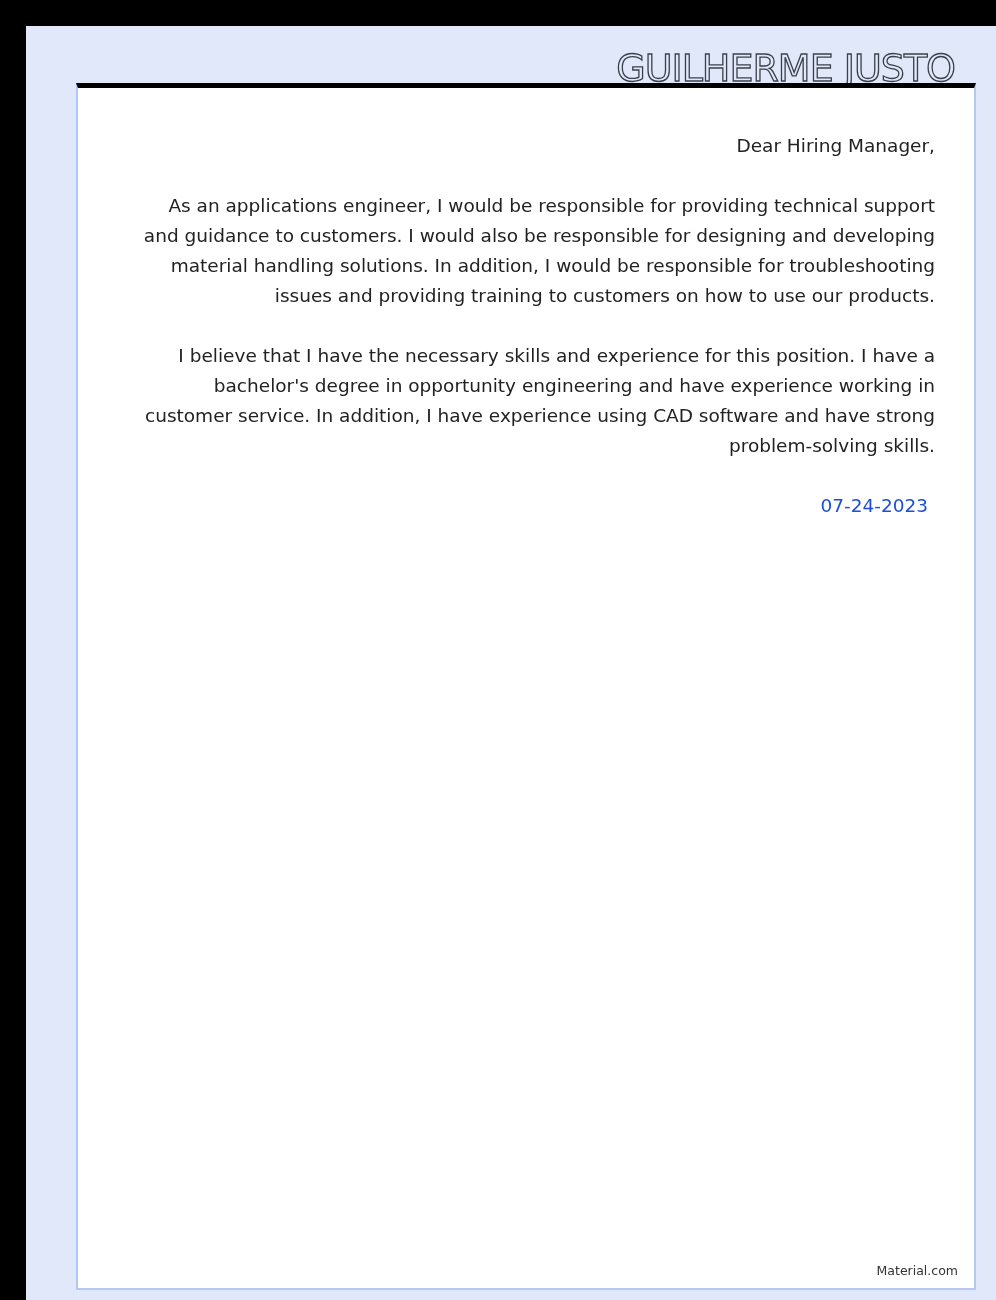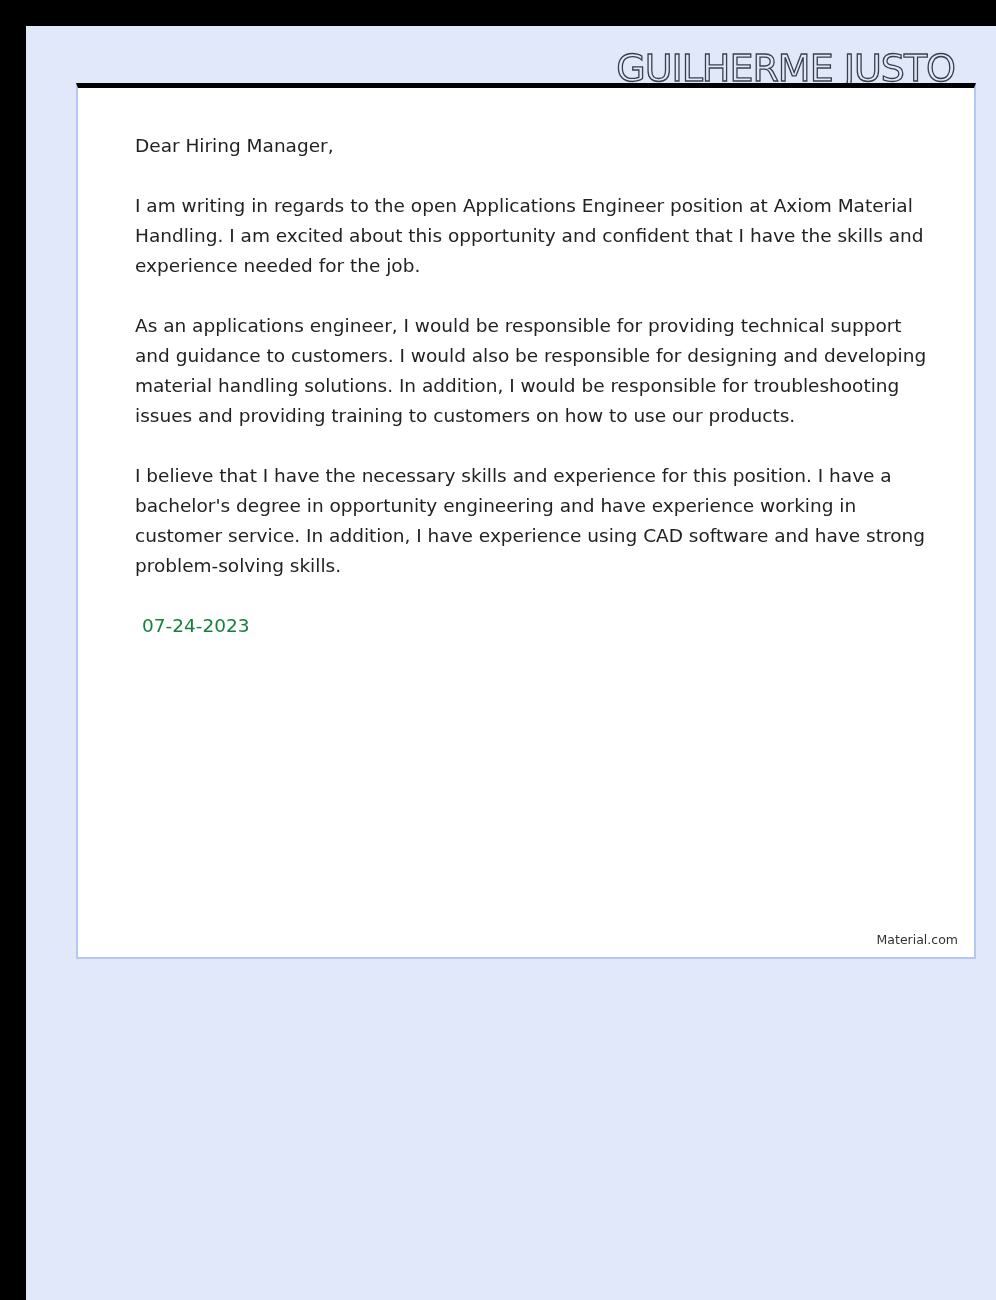--- a/index.html
+++ b/index.html
@@ -32,44 +32,45 @@
       color: #e0e8fa;
       -webkit-text-stroke: 1.3px #3a3f4a;
       text-shadow: 0 0 0 transparent;
       white-space: nowrap;
     }
     .card {
       position: absolute;
       left: 43px;
       top: 50px;
       width: 900px;
-      height: 876px;
+      height: 1207px;
       background: #ffffff;
       border-left: 2px solid #b3c8f2;
       border-right: 2px solid #b3c8f2;
       border-bottom: 2px solid #b3c8f2;
       border-top: 5px solid #000000;
+      text-align: right;
     }
     .letter {
       position: absolute;
       left: 50px;
       top: 36px;
       width: 800px;
       font-size: 18.5px;
       line-height: 30px;
       color: #222222;
     }
     .letter p {
       margin: 0 0 30px 0;
     }
     .letter p.last {
       margin-bottom: 10px;
     }
     .date {
-      color: #15803d;
+      color: #1d4ed8;
       font-size: 18.5px;
       line-height: 30px;
     }
     .footer-brand {
       position: absolute;
       right: 9px;
       bottom: 2px;
       font-size: 12.5px;
       color: #333333;
       line-height: 16px;
@@ -77,21 +78,20 @@
   </style>
 </head>
 <body>
 
 <div class="page-frame">
   <div class="name-header">GUILHERME JUSTO</div>
 
   <div class="card">
     <div class="letter">
       <p>Dear Hiring Manager,</p>
-      <p>I am writing in regards to the open Applications Engineer position at Axiom Material Handling. I am excited about this opportunity and confident that I have the skills and experience needed for the job.</p>
       <p>As an applications engineer, I would be responsible for providing technical support and guidance to customers. I would also be responsible for designing and developing material handling solutions. In addition, I would be responsible for troubleshooting issues and providing training to customers on how to use our products.</p>
       <p>I believe that I have the necessary skills and experience for this position. I have a bachelor's degree in opportunity engineering and have experience working in customer service. In addition, I have experience using CAD software and have strong problem-solving skills.</p>
       <div class="date">07-24-2023</div>
     </div>
 
     <div class="footer-brand">Material.com</div>
   </div>
 </div>
 
 </body></html>

